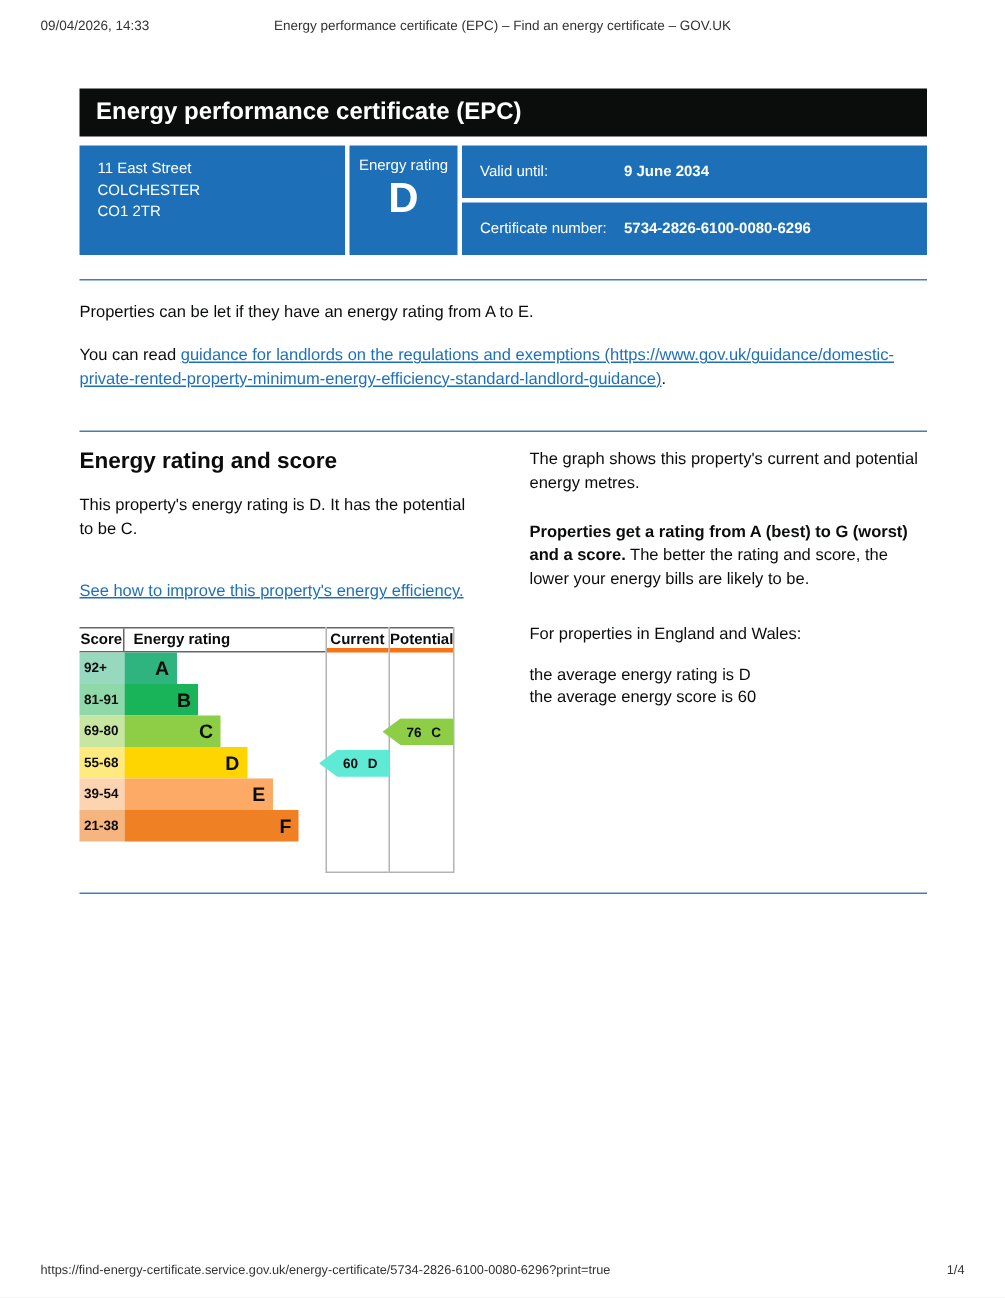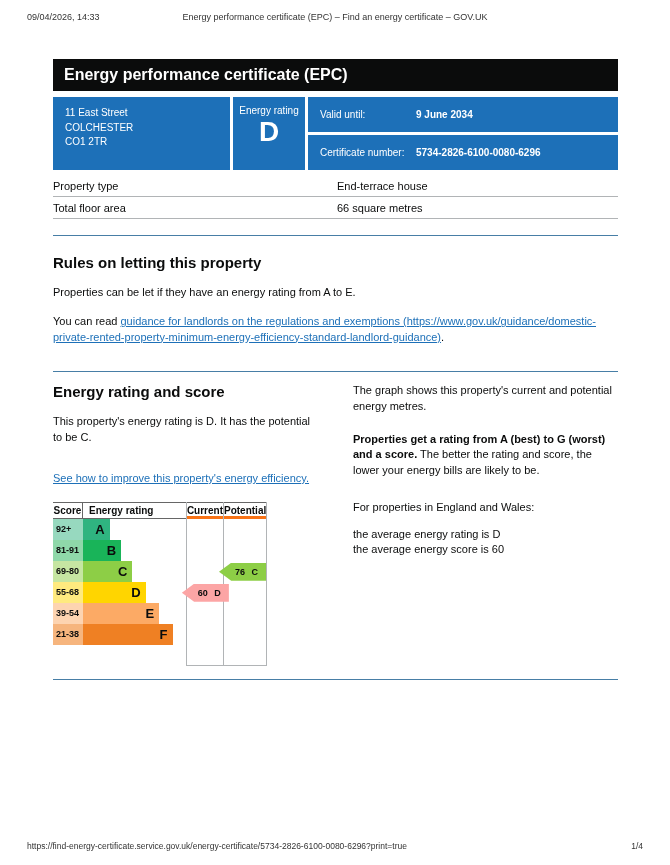--- a/index.html
+++ b/index.html
@@ -51,21 +51,21 @@
   .cols { display:flex; gap:32px; margin-top:11px; }
   .col-l { width:268px; }
   .col-r { width:265px; }
   .col-l h2, .col-r .first { margin-top:0; }
   .improve { margin-top:26px; }
   .col-r .mt18 { margin-top:18px; }
   .col-r .mt22 { margin-top:22px; }
   .col-r .mt11 { margin-top:11px; }
 
   
-  .chart { display:flex; margin-top:16px; width:214px; font-size:10px; }
+  .chart { display:flex; margin-top:16px; width:250px; font-size:10px; }
   .chart-left { width:170px; }
   .chart-left .head { display:flex; height:17px; border-top:1px solid #666; border-bottom:1px solid #666; font-weight:bold; }
   .score-head { width:30px; border-right:1px solid #666; text-align:center; line-height:16px; }
   .rating-head { padding-left:6px; line-height:16px; }
   .band-row { display:flex; height:21px; }
   .score-cell { width:30px; font-size:9px; font-weight:bold; line-height:21px; padding-left:3px; }
   .bar-track { flex:1; }
   .band-bar { height:100%; display:flex; align-items:center; justify-content:flex-end;
               padding-right:5px; font-weight:bold; font-size:13px; }
   .chart-col { width:44px; border-left:1px solid #b1b4b6; }
@@ -106,34 +106,23 @@
           <span class="k">Valid until:</span>
           <span class="v">9 June 2034</span>
         </div>
         <div class="kv-row">
           <span class="k">Certificate number:</span>
           <span class="v">5734-2826-6100-0080-6296</span>
         </div>
       </div>
     </div>
 
-    <div class="ptable">
-      <div class="prow">
-        <span class="pl">Property type</span>
-        <span class="pv">End-terrace house</span>
-      </div>
-      <div class="prow">
-        <span class="pl">Total floor area</span>
-        <span class="pv">66 square metres</span>
-      </div>
-    </div>
 
     <hr class="blue hr1">
 
-    <h2>Rules on letting this property</h2>
     <p class="p-top">Properties can be let if they have an energy rating from A to E.</p>
     <p class="p-top"><span>You can read </span><a class="link">guidance for landlords on the regulations and exemptions (https://www.gov.uk/guidance/domestic-private-rented-property-minimum-energy-efficiency-standard-landlord-guidance)</a><span>.</span></p>
 
     <hr class="blue hr2">
 
     <div class="cols">
       <div class="col-l">
         <h2>Energy rating and score</h2>
         <p class="p-top">This property's energy rating is D. It has the potential to be C.</p>
         <p class="improve"><a class="link">See how to improve this property's energy efficiency.</a></p>
@@ -189,21 +178,21 @@
               <div class="bar-track">
                   <div class="band-bar" style="background: rgb(239, 128, 35); width: 87%;">
                     <span>F</span>
                   </div>
                 </div>
             </div>
           </div>
           <div class="chart-col">
             <div class="head">Current</div>
             <div class="col-body">
-              <div class="arrow" style="background: #fca5a5; top: 64.5px;">
+              <div class="arrow" style="background: #5eead4; top: 64.5px;">
                   <span>60 D</span>
                 </div>
             </div>
           </div>
           <div class="chart-col">
             <div class="head">Potential</div>
             <div class="col-body">
               <div class="arrow" style="background: rgb(141, 206, 70); top: 43.5px;">
                   <span>76 C</span>
                 </div>

